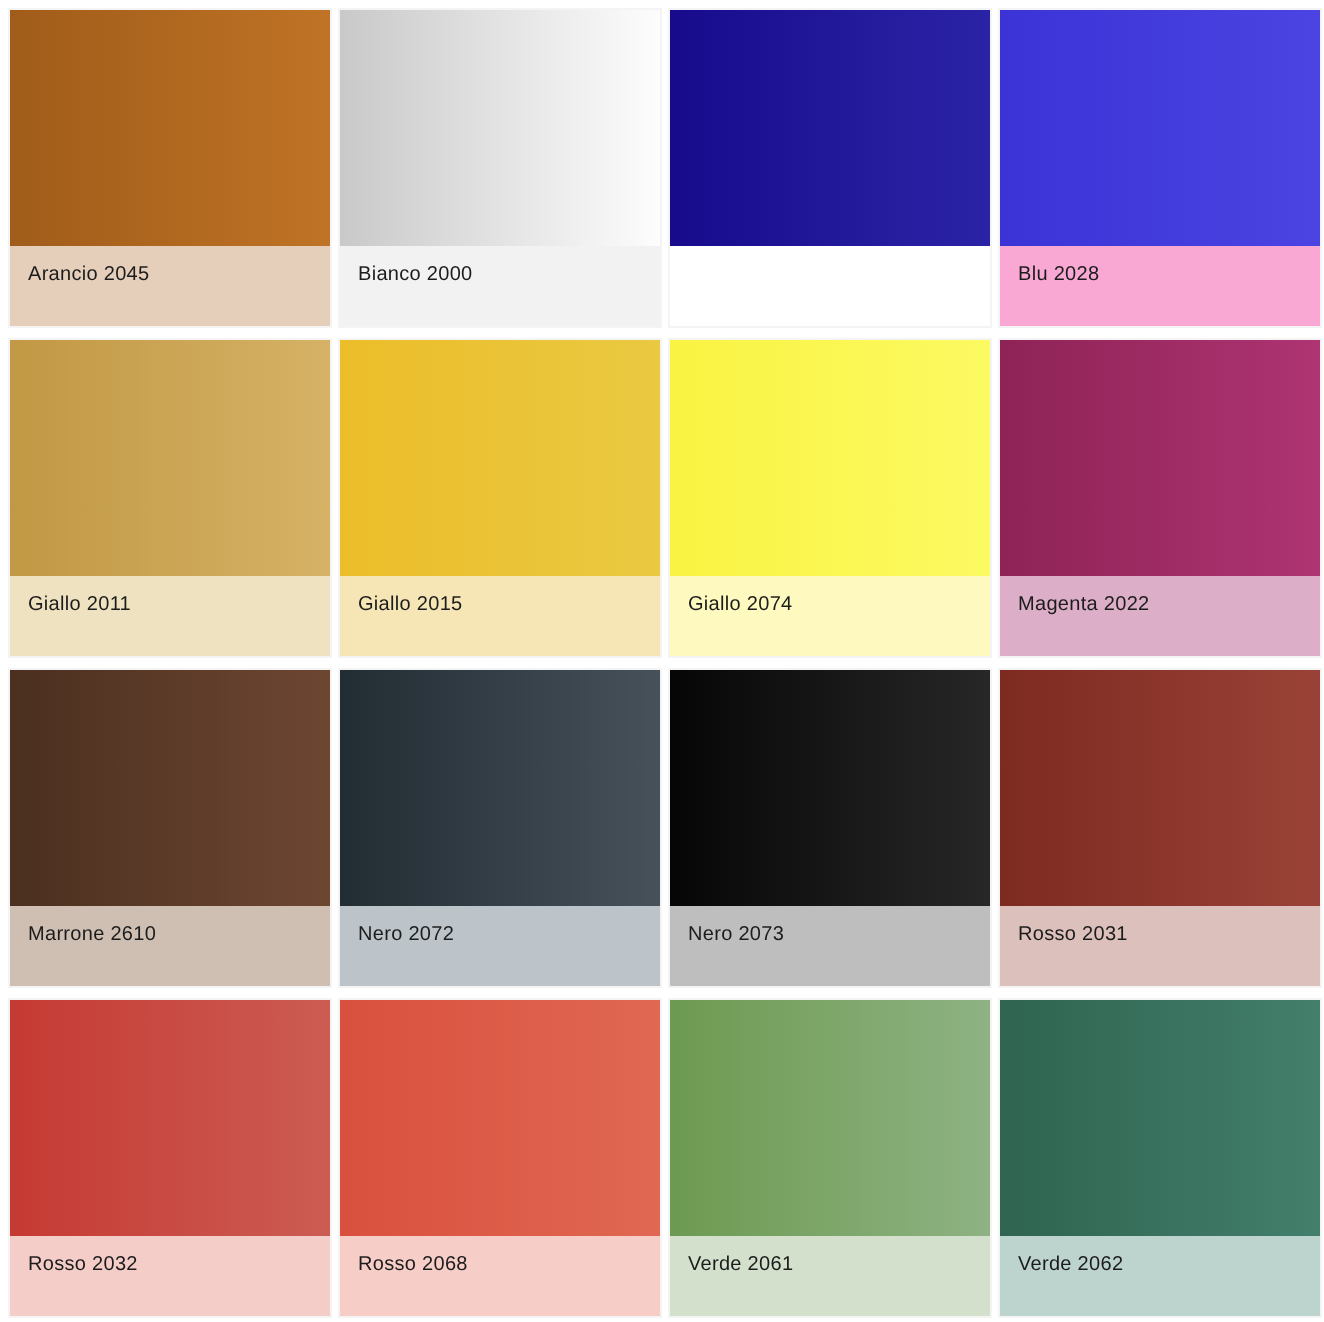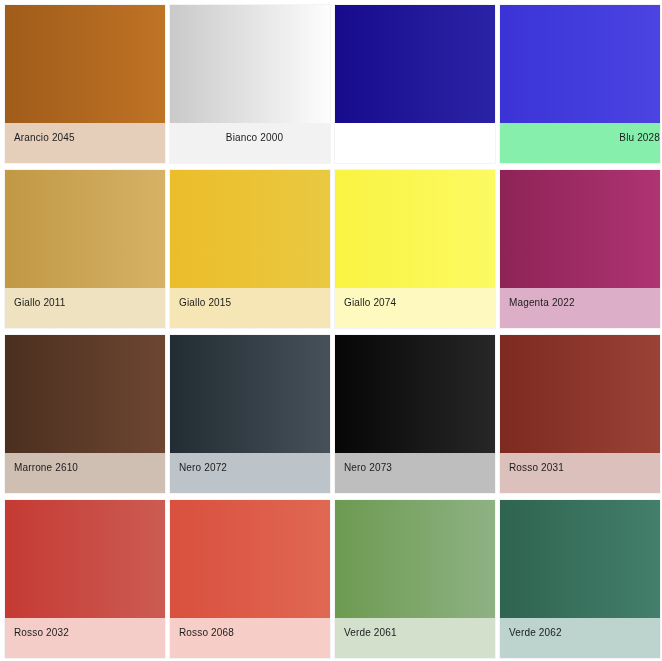--- a/index.html
+++ b/index.html
@@ -70,30 +70,30 @@
 
 <div id="swatch-grid" style="background: rgb(255, 255, 255);">
     <div class="swatch-card">
       <div class="swatch-color" style="background: linear-gradient(to right, rgb(160, 92, 26) 0%, rgb(191, 115, 37) 100%);"></div>
       <div class="swatch-label-strip" style="background: rgb(229, 207, 186);">
         <span class="swatch-label-text" style="color: rgb(28, 28, 28);">Arancio 2045</span>
       </div>
     </div>
     <div class="swatch-card">
       <div class="swatch-color" style="background: linear-gradient(to right, rgb(201, 201, 201) 0%, rgb(253, 253, 253) 100%);"></div>
-      <div class="swatch-label-strip" style="background: rgb(242, 242, 242); justify-content: center;">
+      <div class="swatch-label-strip" style="background: rgb(242, 242, 242);">
         <span class="swatch-label-text" style="color: rgb(28, 28, 28);">Bianco 2000</span>
       </div>
     </div>
     <div class="swatch-card">
       <div class="swatch-color" style="background: linear-gradient(to right, rgb(23, 11, 140) 0%, rgb(43, 35, 166) 100%);"></div>
     </div>
     <div class="swatch-card">
       <div class="swatch-color" style="background: linear-gradient(to right, rgb(59, 51, 214) 0%, rgb(75, 68, 226) 100%);"></div>
-      <div class="swatch-label-strip" style="background: #86efac; justify-content: flex-end;">
+      <div class="swatch-label-strip" style="background: #f9a8d4;">
         <span class="swatch-label-text" style="color: rgb(28, 28, 28);">Blu 2028</span>
       </div>
     </div>
     <div class="swatch-card">
       <div class="swatch-color" style="background: linear-gradient(to right, rgb(193, 152, 68) 0%, rgb(214, 178, 102) 100%);"></div>
       <div class="swatch-label-strip" style="background: rgb(239, 226, 192);">
         <span class="swatch-label-text" style="color: rgb(28, 28, 28);">Giallo 2011</span>
       </div>
     </div>
     <div class="swatch-card">

